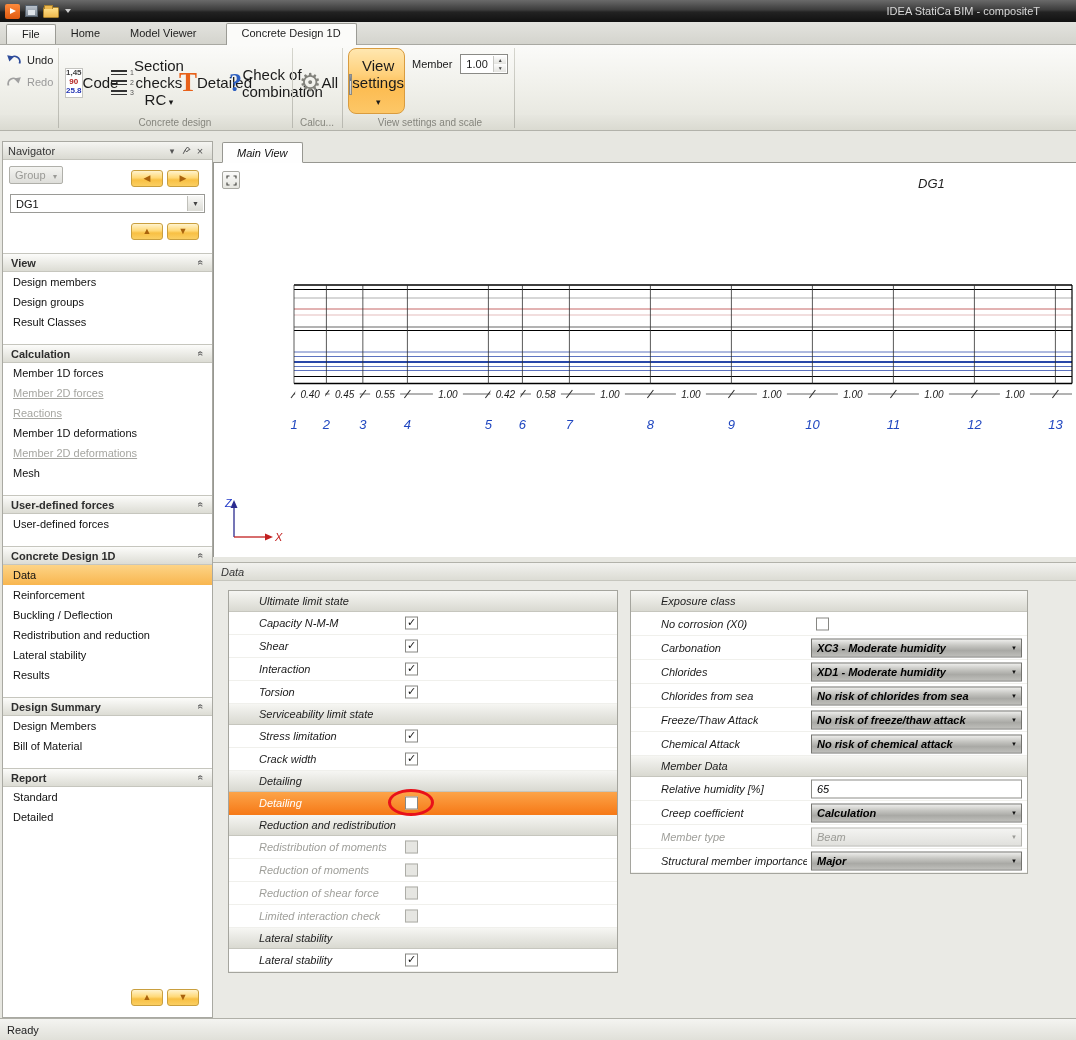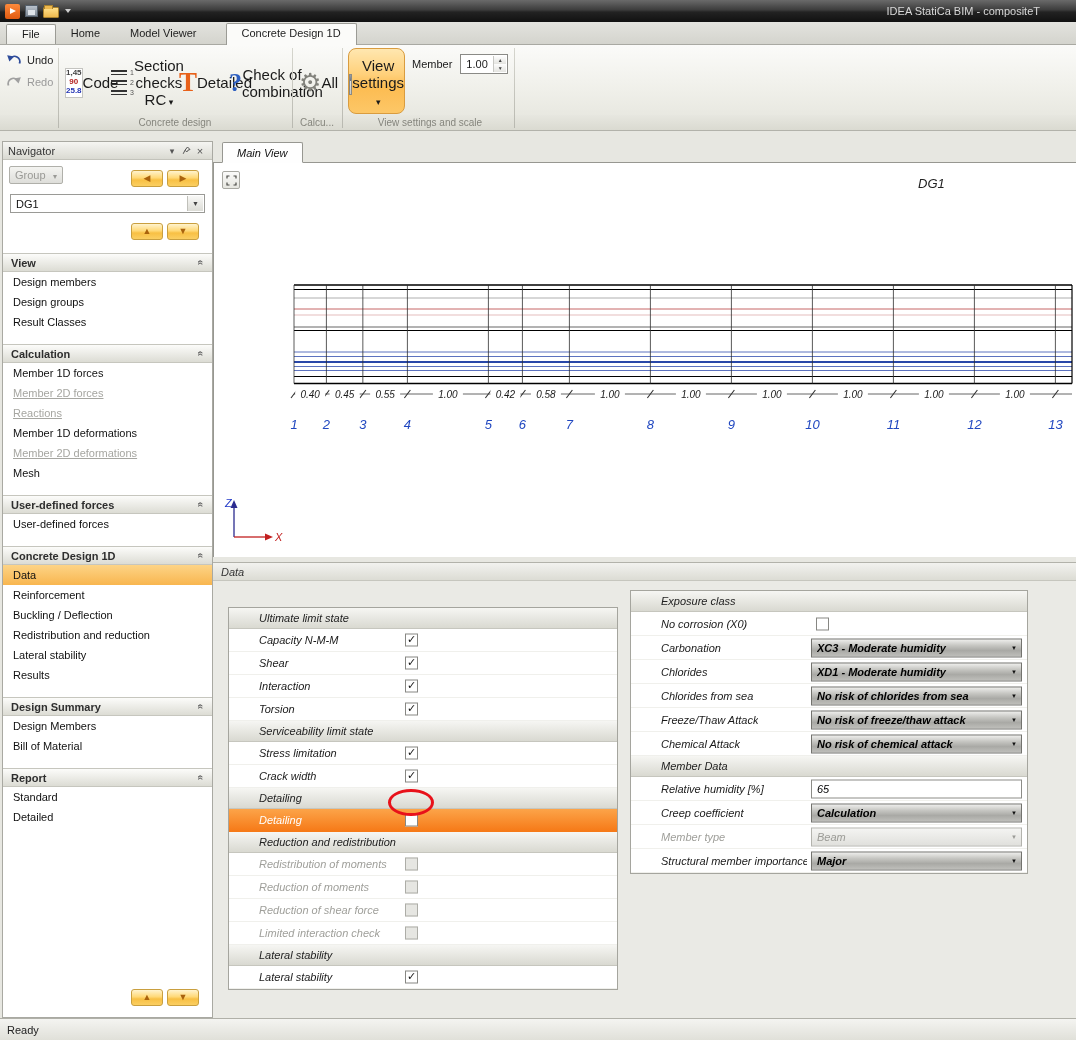--- a/index.html
+++ b/index.html
@@ -107,21 +107,21 @@
 #expand{position:absolute;left:8px;top:8px;width:18px;height:18px;border:1px solid #a8a8a2;background:linear-gradient(#fbfbfa,#e6e6e0);border-radius:2px;display:flex;align-items:center;justify-content:center;}
 #axes{position:absolute;left:4px;top:332px;}
 #axes text{font-family:"Liberation Sans",sans-serif;font-size:11px;}
 .axz{fill:#2038c8;}
 .axx{fill:#c22020;}
 #data-caption{position:absolute;left:0;top:421px;right:0;height:19px;background:linear-gradient(#f2f2ef,#dcdcd4);border-top:1px solid #b2b2aa;border-bottom:1px solid #c6c6be;line-height:18px;padding-left:8px;color:#333;}
 #data-area{position:absolute;left:0;top:440px;right:0;bottom:0;background:#eaeae5;}
 
 
 .groupbox{position:absolute;top:9px;background:#fff;border:1px solid #a5a59e;}
-#data-left{left:15px;width:390px;margin-top:17px;}
+#data-left{left:15px;width:390px;}
 #data-right{left:417px;width:398px;}
 .gb-header{height:21px;line-height:20px;background:linear-gradient(#f6f6f3,#d9d9d1);border-bottom:1px solid #c6c6be;padding-left:30px;color:#222;}
 .dl-row{position:relative;height:23px;background:#fff;border-bottom:1px solid #f0f0ec;display:flex;align-items:center;}
 .dl-row .lbl{padding-left:30px;}
 .dl-row.disabled .lbl{color:#9f9f9a;}
 .dl-row.highlight{background:linear-gradient(#fca449,#f67a18);border-bottom-color:#f67a18;}
 .dl-row.highlight .lbl{color:#fff;}
 .dl-row .checkbox{position:absolute;left:176px;top:50%;transform:translateY(-50%);}
 .checkbox{width:13px;height:13px;background:#fff;border:1px solid #878783;position:relative;}
 .checkbox.checked::after{content:"✓";position:absolute;left:1px;top:-2px;font-size:11px;font-weight:bold;color:#151515;}

